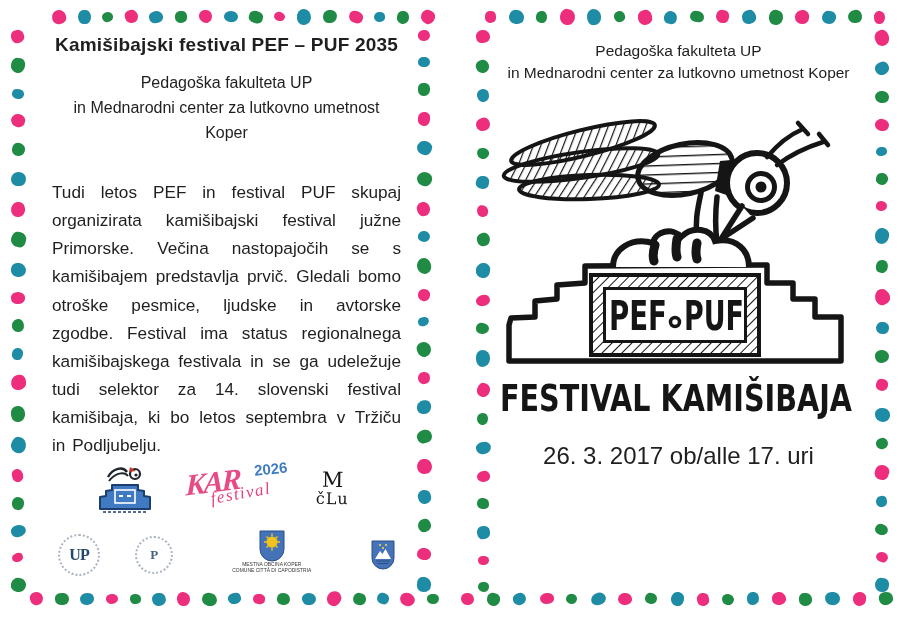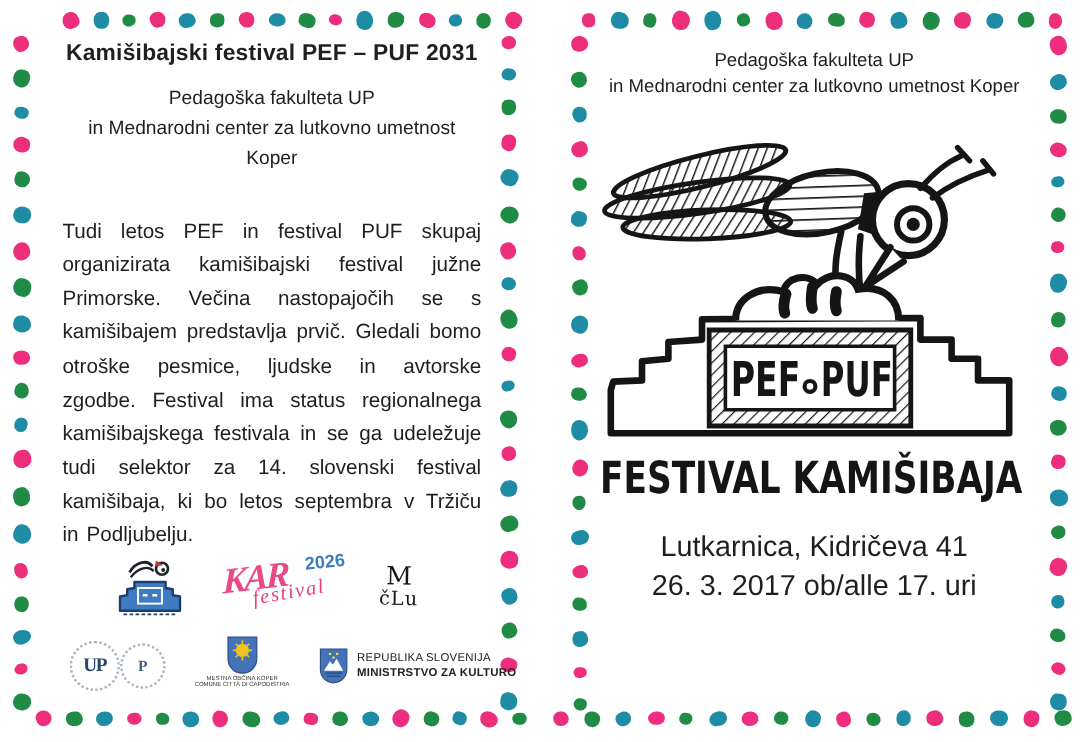--- a/index.html
+++ b/index.html
@@ -147,21 +147,21 @@
         <span class="dot" style="width: 13.6px; height: 13.8px; background: rgb(31, 140, 166); border-radius: 60% 46% 56% 45% / 58% 45% 45% 48%; transform: rotate(10deg);"></span>
         <span class="dot" style="width: 14.7px; height: 13.1px; background: rgb(32, 139, 69); border-radius: 56% 49% 45% 45% / 53% 59% 56% 57%; transform: rotate(-15deg);"></span>
         <span class="dot" style="width: 14.5px; height: 15.3px; background: rgb(236, 46, 125); border-radius: 57% 56% 48% 59% / 59% 54% 58% 52%; transform: rotate(-10deg);"></span>
         <span class="dot" style="width: 12.5px; height: 13.5px; background: rgb(31, 140, 166); border-radius: 56% 56% 57% 54% / 44% 47% 48% 51%; transform: rotate(-13deg);"></span>
         <span class="dot" style="width: 12.8px; height: 13.3px; background: rgb(32, 139, 69); border-radius: 53% 45% 59% 48% / 56% 55% 48% 54%; transform: rotate(-11deg);"></span>
         <span class="dot" style="width: 13.6px; height: 12.4px; background: rgb(236, 46, 125); border-radius: 51% 58% 57% 49% / 56% 46% 46% 50%; transform: rotate(8deg);"></span>
         <span class="dot" style="width: 14.1px; height: 15.1px; background: rgb(31, 140, 166); border-radius: 45% 58% 59% 56% / 44% 54% 48% 46%; transform: rotate(4deg);"></span>
       </div>
 
     <div class="lp-content">
-      <div class="lp-title">Kamišibajski festival PEF – PUF 2031</div>
+      <div class="lp-title">Kamišibajski festival PEF – PUF 2035</div>
       <div class="lp-subtitle">
         <div>Pedagoška fakulteta UP</div>
         <div>in Mednarodni center za lutkovno umetnost Koper</div>
       </div>
       <div class="lp-body">Tudi letos PEF in festival PUF skupaj organizirata kamišibajski festival južne Primorske. Večina nastopajočih se s kamišibajem predstavlja prvič. Gledali bomo otroške pesmice, ljudske in avtorske zgodbe. Festival ima status regionalnega kamišibajskega festivala in se ga udeležuje tudi selektor za 14. slovenski festival kamišibaja, ki bo letos septembra v Tržiču in Podljubelju.</div>
 
       <div class="logo-row1">
 
         <svg width="62" height="56" viewBox="0 0 62 56">
           <path d="M14,17 C19,8 29,6 33,12" stroke="#20242c" stroke-width="2.4" fill="none"></path>
@@ -211,24 +211,20 @@
 
         <div class="ministry">
           <svg width="24" height="30" viewBox="0 0 24 30">
             <path d="M1,1 h22 v17 a11,11 0 0 1 -22,0 Z" fill="#4573b9" stroke="#2d4f86" stroke-width="1"></path>
             <polygon points="4,19 9,11 11.5,14 14.5,9 20,19" fill="#ffffff"></polygon>
             <path d="M5,21 h14 M6.5,23.5 h11" stroke="#2d4f86" stroke-width="1.2"></path>
             <circle cx="9" cy="5" r="1.1" fill="#f6d44d"></circle>
             <circle cx="15" cy="5" r="1.1" fill="#f6d44d"></circle>
             <circle cx="12" cy="8" r="1.1" fill="#f6d44d"></circle>
           </svg>
-          <div class="ministry-text">
-            <div>REPUBLIKA SLOVENIJA</div>
-            <div class="b">MINISTRSTVO ZA KULTURO</div>
-          </div>
         </div>
       </div>
     </div>
   </div>
 
   <div class="page page-right">
     <div class="dots h top">
         <span class="dot" style="width: 11.3px; height: 11.6px; background: rgb(236, 46, 125); border-radius: 50% 45% 60% 55% / 50% 53% 45% 54%; transform: rotate(2deg);"></span>
         <span class="dot" style="width: 14.9px; height: 13.8px; background: rgb(31, 140, 166); border-radius: 45% 53% 58% 50% / 57% 57% 45% 55%; transform: rotate(8deg);"></span>
         <span class="dot" style="width: 11.3px; height: 12.4px; background: rgb(32, 139, 69); border-radius: 50% 47% 45% 56% / 54% 56% 54% 45%; transform: rotate(3deg);"></span>
@@ -373,18 +369,17 @@
         <g font-family="'DejaVu Sans',sans-serif" font-weight="bold" fill="#151515">
           <text x="172" y="227" font-size="40" text-anchor="end" textLength="58" lengthAdjust="spacingAndGlyphs">PEF</text>
           <circle cx="180" cy="219" r="4.5" fill="none" stroke="#151515" stroke-width="3.5"></circle>
           <text x="189" y="227" font-size="40" text-anchor="start" textLength="60" lengthAdjust="spacingAndGlyphs">PUF</text>
         </g>
 
         <text x="181" y="308" font-family="'DejaVu Sans',sans-serif" font-weight="bold" font-size="37" fill="#151515" text-anchor="middle" textLength="352" lengthAdjust="spacingAndGlyphs">FESTIVAL KAMIŠIBAJA</text>
       </svg>
 
       <div class="rp-address">
-        <div>Lutkarnica, Kidričeva 41</div>
         <div>26. 3. 2017 ob/alle 17. uri</div>
       </div>
     </div>
   </div>
 </div>
 
 </body></html>

